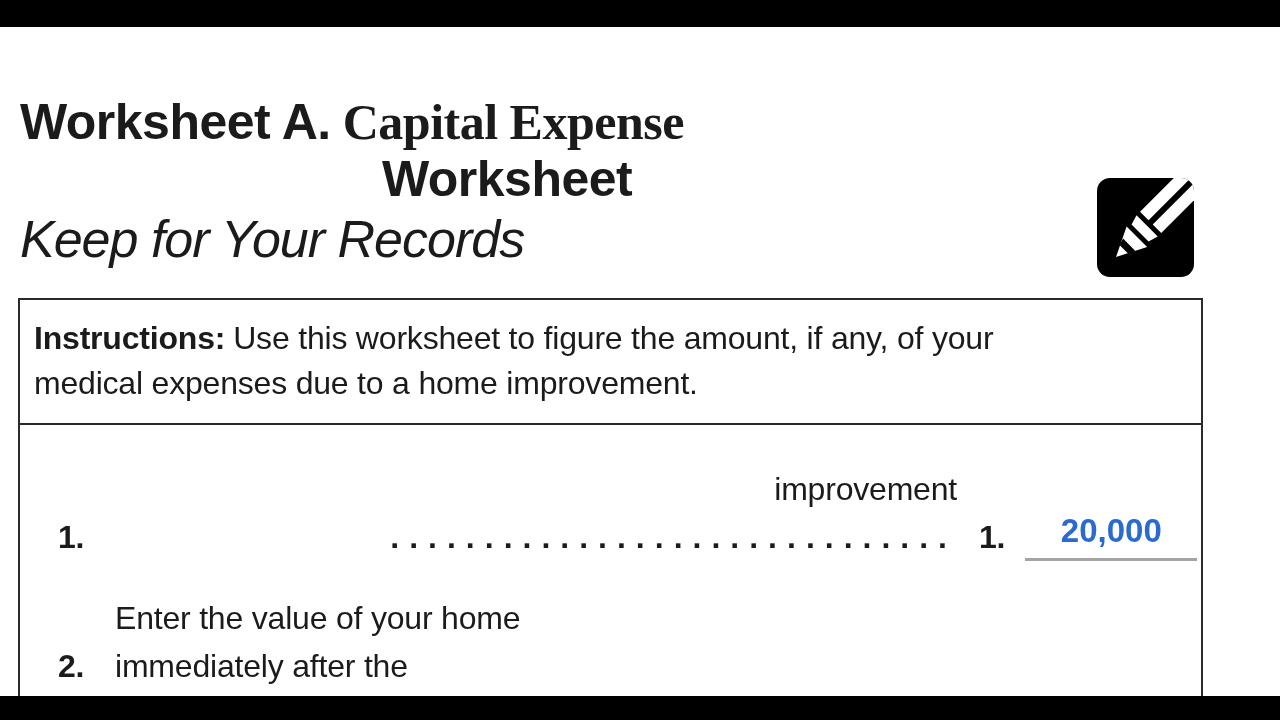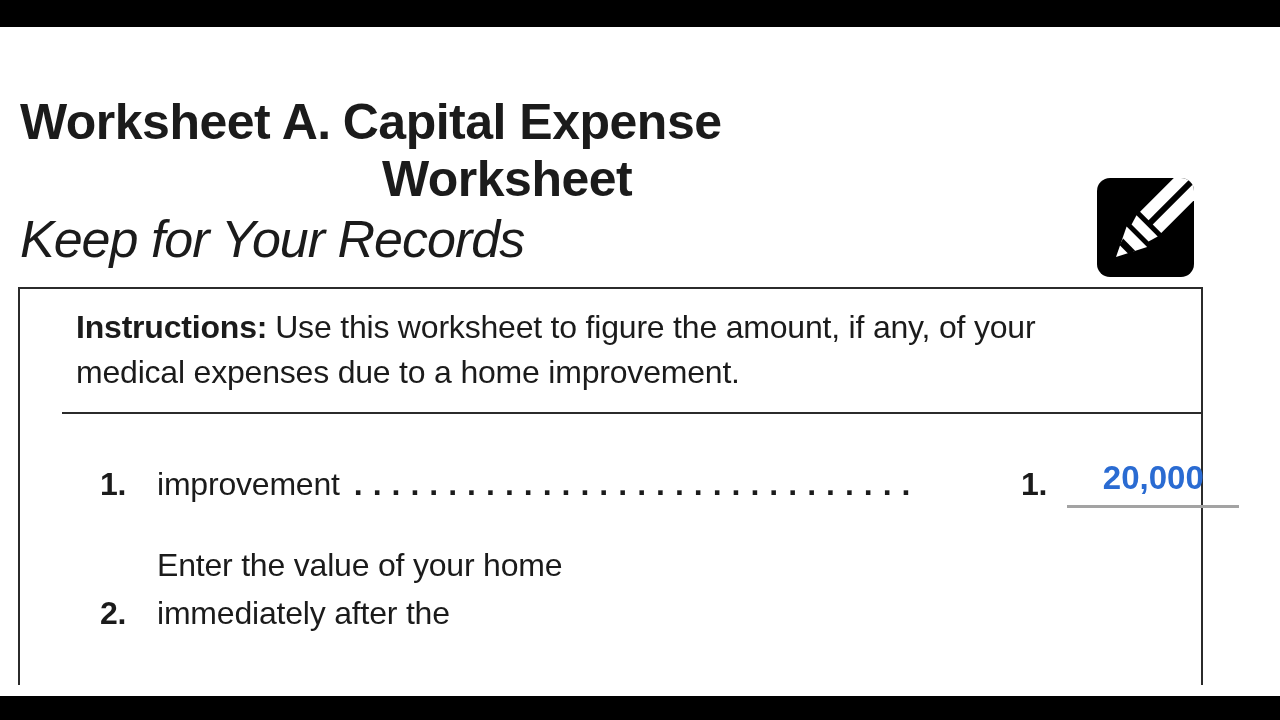--- a/index.html
+++ b/index.html
@@ -7,44 +7,44 @@
               font-family:"Liberation Sans","DejaVu Sans",sans-serif; color:#1b1b1b; }
   .frame { position:relative; width:1280px; height:720px; background:#fff; }
 
   .bar-top    { position:absolute; left:0; top:0;    width:1280px; height:27px; background:var(--frame_bar,#000); }
   .bar-bottom { position:absolute; left:0; top:696px; width:1280px; height:24px; background:var(--frame_bar,#000); }
 
   
   .title-block { position:absolute; left:20px; top:94px; }
   .title-line1 { font-size:50px; line-height:57px; letter-spacing:-0.5px; white-space:nowrap; }
   .title-prefix { font-weight:700; }
-  .title-bold  { font-weight:700; margin-left:12px; }
+  .title-bold  { font-weight:700; margin-left:12px;font-family:Liberation Serif, serif; }
   .title-line2 { font-size:50px; line-height:57px; font-weight:700; margin-left:362px; letter-spacing:-0.5px; }
   .subtitle    { font-size:52px; line-height:62px; font-style:italic; letter-spacing:-1px; }
 
   
   .pencil-wrap { position:absolute; left:1097px; top:178px; width:97px; height:99px; }
   .pencil-wrap svg { display:block; }
 
   
-  .sheet-box { position:absolute; left:18px; top:287px; width:1185px; height:398px;
-               border:2px solid var(--border,#2b2b2b); border-bottom:none; background:#fff;padding-left:42px; }
+  .sheet-box { position:absolute; left:18px; top:298px; width:1185px; height:398px;
+               border:2px solid var(--border,#2b2b2b); border-bottom:none; background:#fff; }
 
   .instructions { padding:16px 14px 17px 14px; font-size:32px; line-height:45px;
                   border-bottom:2px solid var(--border,#2b2b2b); letter-spacing:-0.2px; }
   .instr-label { font-weight:700; }
   .instr-line1 { margin-left:8px; }
 
   .rows { padding-top:40px; }
   .row  { display:flex; align-items:flex-end; padding-left:38px; font-size:32px; line-height:48px;
           letter-spacing:-0.2px; }
   .row-1 { margin-bottom:33px; }
   .num  { flex:none; width:57px; font-weight:700; }
   .body { flex:none; width:842px; }
-  .body-line2 { display:flex; align-items:flex-end; }
+  .body-line2 { display:flex; align-items:flex-end;flex-direction:column; }
   .leader { flex:1 1 auto; overflow:hidden; white-space:nowrap; letter-spacing:10px;
             padding-left:14px; font-weight:700; }
   .ref  { flex:none; margin-left:22px; font-weight:700; line-height:48px; }
   .amount-cell { flex:none; width:172px; margin-left:20px; border-bottom:3px solid #a3a3a3;
                  text-align:center; padding-bottom:3px; }
   .amount-value { color:var(--entry_blue,#2a6bd2); font-weight:700; font-size:33px; line-height:36px;
                   letter-spacing:0; }
 </style>
 </head>
 <body>

